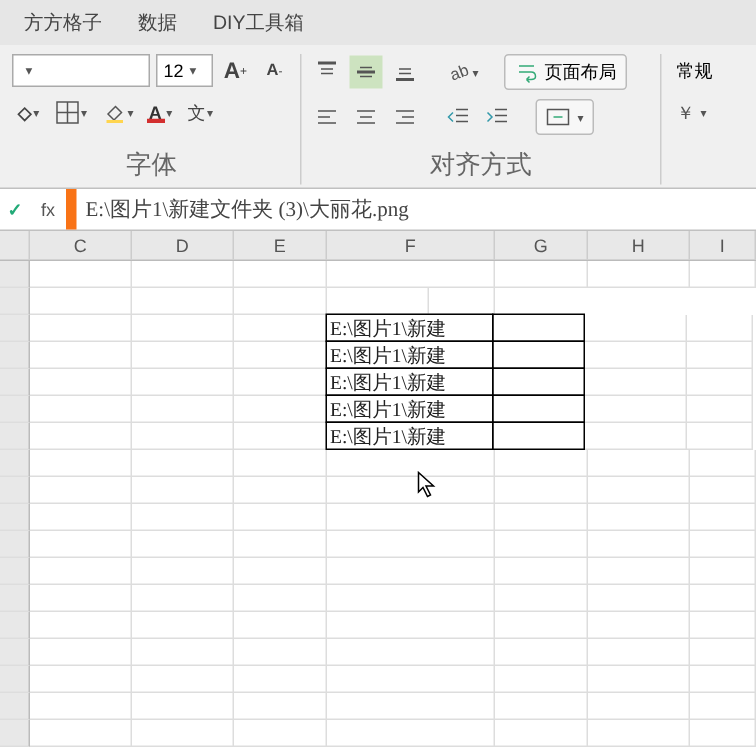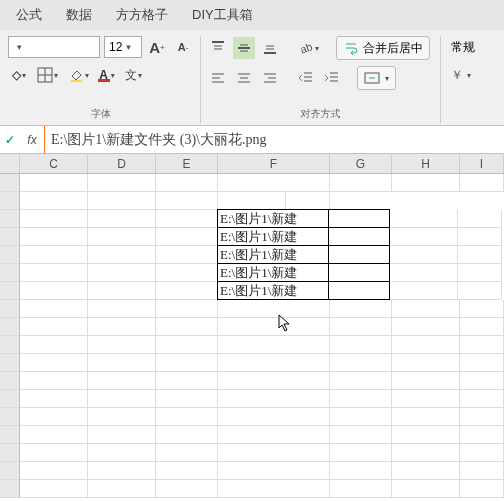--- a/index.html
+++ b/index.html
@@ -6,53 +6,52 @@
   body { font-family: "Microsoft YaHei", Arial, sans-serif; font-size: 12px; background: #fff; width: 504px; height: 501px; overflow: hidden; }
   
   .tabbar { background: #e6e6e6; height: 30px; display: flex; align-items: center; padding: 0 4px; }
   .tab { padding: 6px 12px; color: #444; cursor: pointer; font-size: 13px; }
   
   .ribbon { background: #f0f0f0; border-bottom: 1px solid #c0c0c0; height: 96px; display: flex; padding: 6px 2px 2px; }
   .group { padding: 0 6px; display: flex; flex-direction: column; justify-content: space-between; border-right: 1px solid #ccc; }
   .group:last-child { border-right: none; }
   .group-controls { display: flex; flex-direction: column; gap: 6px; }
   .row { display: flex; align-items: center; gap: 4px; }
-  .group-label { text-align: center; color: #666; font-size: 10px; padding: 2px 0; }
+  .group-label { text-align: center; color: #666; font-size: 17px; padding: 2px 0; }
   
   .combo { display: inline-flex; align-items: center; background: #fff; border: 1px solid #aaa; height: 22px; padding: 0 4px; font-size: 12px; }
   .combo .caret { margin-left: 4px; font-size: 9px; color: #555; }
   .btn { display: inline-flex; align-items: center; justify-content: center; height: 22px; min-width: 22px; padding: 0 3px; color: #444; cursor: pointer; }
   .btn svg { display: block; }
   .caret-sm { font-size: 8px; color: #555; margin-left: 1px; }
   .A-big { font-size: 15px; font-weight: bold; color: #444; }
   .A-small { font-size: 11px; font-weight: bold; color: #444; }
   .pill { display: inline-flex; align-items: center; border: 1px solid #bbb; border-radius: 3px; padding: 2px 6px; height: 24px; gap: 4px; background: #f7f7f7; }
   
   .fxbar { display: flex; align-items: center; height: 28px; border-bottom: 1px solid #c0c0c0; background: #fff; }
   .fxbar .chk { width: 20px; text-align: center; color: #2a7; font-weight: bold; }
-  .fxbar .fx { width: 24px; font-style: italic; color: #555; text-align: center; }
-  .fxbar .val { flex: 1; padding: 0 6px; font-family: SimSun, serif; font-size: 14px; color: #444; border-left: 1px solid #f97316; height: 100%; display: flex; align-items: center; }
+  .fxbar .fx { width: 24px; color: #555; text-align: center; }
+  .fxbar .val { flex: 1; padding: 0 6px; font-family: SimSun, serif; font-size: 14px; color: #444; border-left: 7px solid #f97316; height: 100%; display: flex; align-items: center; }
   
   .grid-wrap { position: relative; }
   .col-headers { display: flex; height: 20px; background: #e8e8e8; border-bottom: 1px solid #bbb; }
   .col-header { border-right: 1px solid #ccc; text-align: center; color: #555; font-size: 12px; line-height: 20px; }
   .rows { }
   .grid-row { display: flex; height: 18px; }
   .cell { border-right: 1px solid #ddd; border-bottom: 1px solid #ddd; padding: 0 2px; font-family: SimSun, serif; font-size: 13px; color: #222; overflow: hidden; white-space: nowrap; line-height: 18px; }
   .cell.bordered { border: 1px solid #000; margin: -1px 0 0 -1px; }
   
   .cursor { position: absolute; pointer-events: none; }
 </style>
 </head>
 <body>
 
 <div class="tabbar">
-  <div class="tab">公式</div>
+  <div class="tab">方方格子</div>
   <div class="tab">数据</div>
-  <div class="tab">方方格子</div>
   <div class="tab">DIY工具箱</div>
 </div>
 
 <div class="ribbon">
 
   <div class="group" style="min-width:195px;">
     <div class="group-controls">
       <div class="row">
         <span class="combo" style="width:92px;">
           <span></span>
@@ -136,21 +135,21 @@
             <svg width="16" height="16">
               <text x="2" y="12" font-size="11" fill="#555" transform="rotate(-20 8 8)">ab</text>
             </svg>
             <span class="caret-sm">▾</span>
           </span>
         <span style="width:6px;"></span>
         <span class="pill">
           <svg width="16" height="16">
               <path d="M3 4 H13 M3 8 H11 Q14 8 14 11 Q14 13 11 13 H8 M8 13 L10 11 M8 13 L10 15" fill="none" stroke="#3a7"></path>
             </svg>
-          <span>合并后居中</span>
+          <span>页面布局</span>
         </span>
       </div>
       <div class="row">
         <span class="btn">
             <svg width="16" height="16">
               <line x1="2" y1="4" x2="14" y2="4" stroke="#555"></line>
               <line x1="2" y1="8" x2="10" y2="8" stroke="#555"></line>
               <line x1="2" y1="12" x2="14" y2="12" stroke="#555"></line>
             </svg>
           </span>

